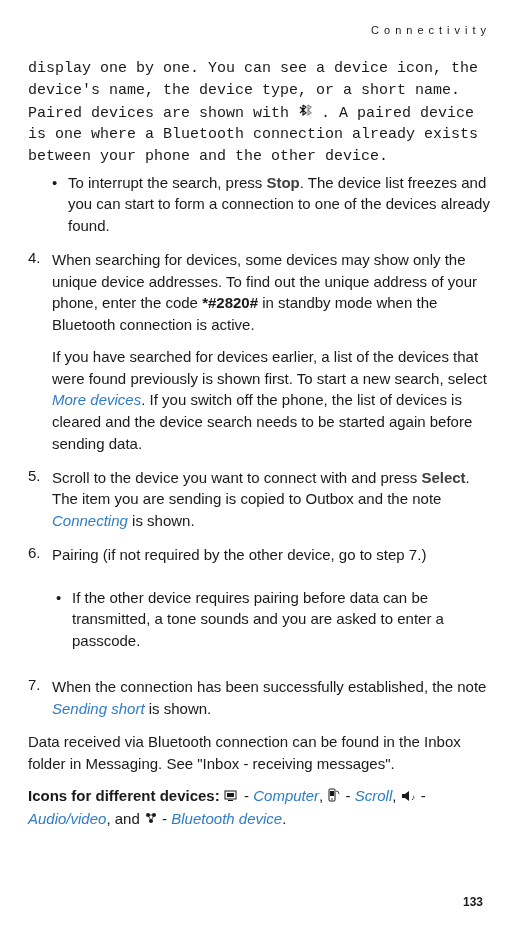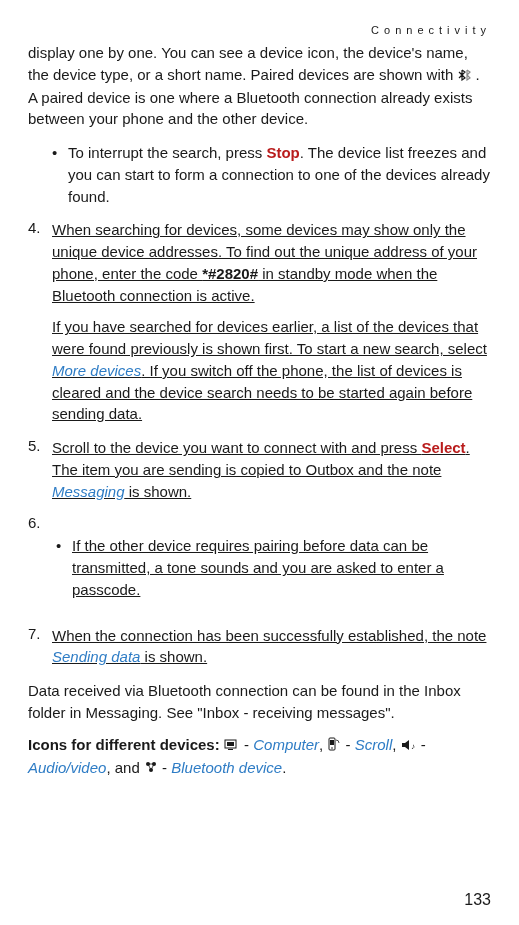--- a/index.html
+++ b/index.html
@@ -14,29 +14,30 @@
       font-family: "Trebuchet MS", "Lucida Sans", Arial, sans-serif;
       color: #1a1a1a;
       position: relative;
       padding: 24px 28px 0 28px;
     }
     .header-title {
       text-align: right;
       font-size: 11px;
       letter-spacing: 5px;
       color: #1a1a1a;
-      margin-bottom: 6px;
+      margin-bottom: 22px;
     }
     .body-text {
       font-size: 15px;
       line-height: 1.45;
       color: #1a1a1a;
     }
     .intro-para {
-      margin-bottom: 12px;
+      margin-bottom: 4px;
+      font-family: Liberation Mono, monospace;
     }
     .bullet-list {
       list-style: none;
       padding-left: 24px;
       margin-bottom: 12px;
     }
     .bullet-list li {
       position: relative;
       padding-left: 16px;
       margin-bottom: 10px;
@@ -54,49 +55,48 @@
       margin-bottom: 12px;
     }
     .ordered-num {
       flex: 0 0 24px;
       font-size: 15px;
     }
     .ordered-content {
       flex: 1;
       font-size: 15px;
       line-height: 1.45;
-      text-decoration: underline;
     }
     .ordered-content p {
       margin-bottom: 10px;
     }
     .ordered-content p:last-child {
       margin-bottom: 0;
     }
     .blue-link {
-      color: #b91c1c;
+      color: #404040;
     }
     .italic-link {
       color: #2e7cc5;
       font-style: italic;
     }
     .bold {
       font-weight: bold;
     }
     .para {
       font-size: 15px;
       line-height: 1.45;
       margin-bottom: 10px;
     }
     .page-number {
       position: absolute;
       bottom: 16px;
-      right: 28px;
-      font-size: 16px;
-      font-weight: normal;
+      right: 36px;
+      font-size: 12px;
+      font-weight: bold;
     }
     .inline-icon {
       display: inline-block;
       vertical-align: middle;
     }
   </style>
 </head>
 <body>
 
 <div class="header-title">Connectivity</div>
@@ -126,37 +126,38 @@
     </p>
     <p>
       <span>If you have searched for devices earlier, a list of the devices that were found previously is shown first. To start a new search, select </span><span class="italic-link">More devices</span><span>. If you switch off the phone, the list of devices is cleared and the device search needs to be started again before sending data.</span>
     </p>
   </div>
 </div>
 
 <div class="ordered-item">
   <div class="ordered-num">5.</div>
   <div class="ordered-content">
-    <span>Scroll to the device you want to connect with and press </span><span class="blue-link bold">Select</span><span>. The item you are sending is copied to Outbox and the note </span><span class="italic-link">Messaging</span><span> is shown.</span>
+    <span>Scroll to the device you want to connect with and press </span><span class="blue-link bold">Select</span><span>. The item you are sending is copied to Outbox and the note </span><span class="italic-link">Connecting</span><span> is shown.</span>
   </div>
 </div>
 
 <div class="ordered-item">
   <div class="ordered-num">6.</div>
   <div class="ordered-content">
+    <p>Pairing (if not required by the other device, go to step 7.)</p>
     <ul class="bullet-list" style="padding-left:4px; margin-top:21px;">
       <li>If the other device requires pairing before data can be transmitted, a tone sounds and you are asked to enter a passcode.</li>
     </ul>
   </div>
 </div>
 
 <div class="ordered-item">
   <div class="ordered-num">7.</div>
   <div class="ordered-content">
-    <span>When the connection has been successfully established, the note </span><span class="italic-link">Sending data</span><span> is shown.</span>
+    <span>When the connection has been successfully established, the note </span><span class="italic-link">Sending short</span><span> is shown.</span>
   </div>
 </div>
 
 <p class="para">Data received via Bluetooth connection can be found in the Inbox folder in Messaging. See "Inbox - receiving messages".</p>
 
 <p class="para">
   <span class="bold">Icons for different devices:</span>
   <span class="inline-icon">
     <svg width="16" height="12" viewBox="0 0 16 12">
         <rect x="1" y="1" width="11" height="8" stroke="#1a1a1a" fill="none" stroke-width="1"></rect>

